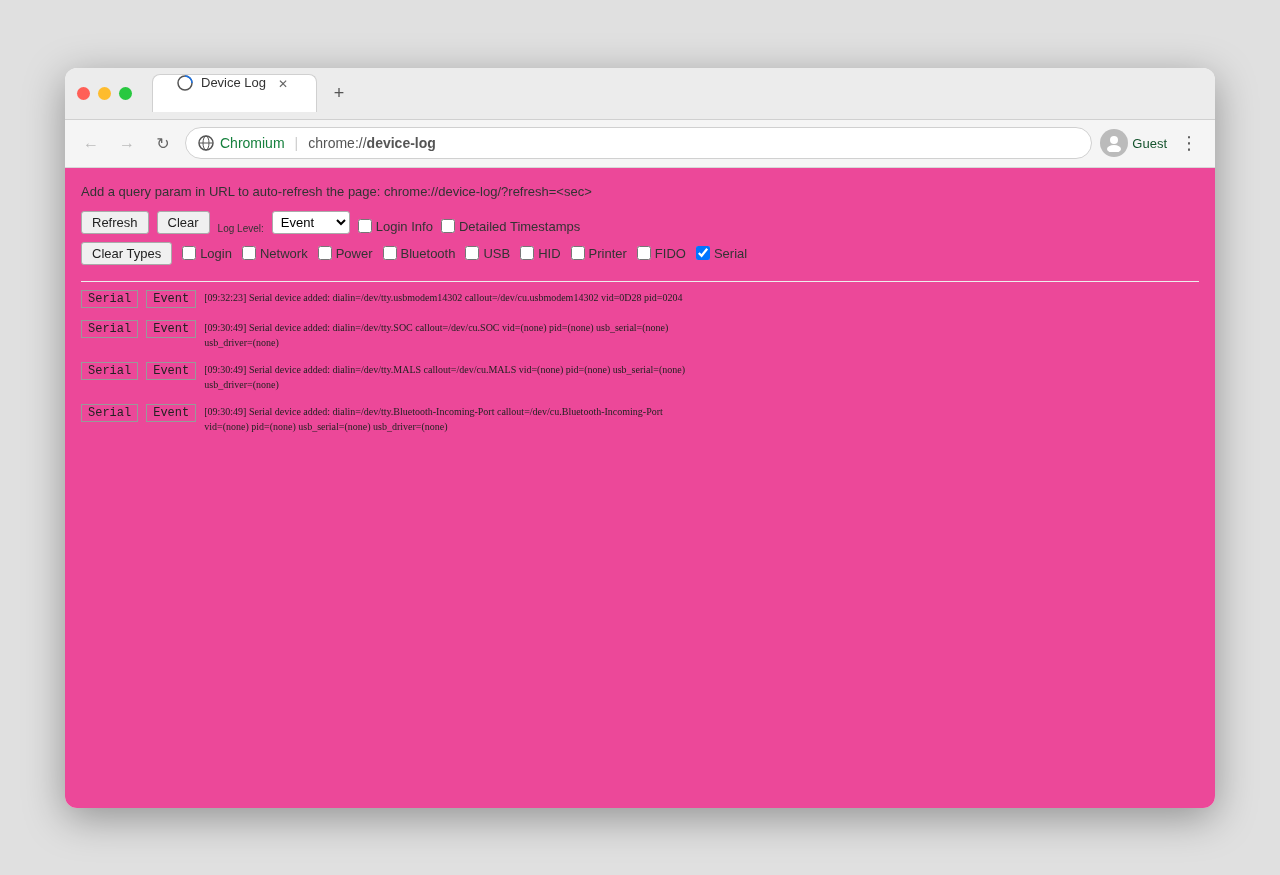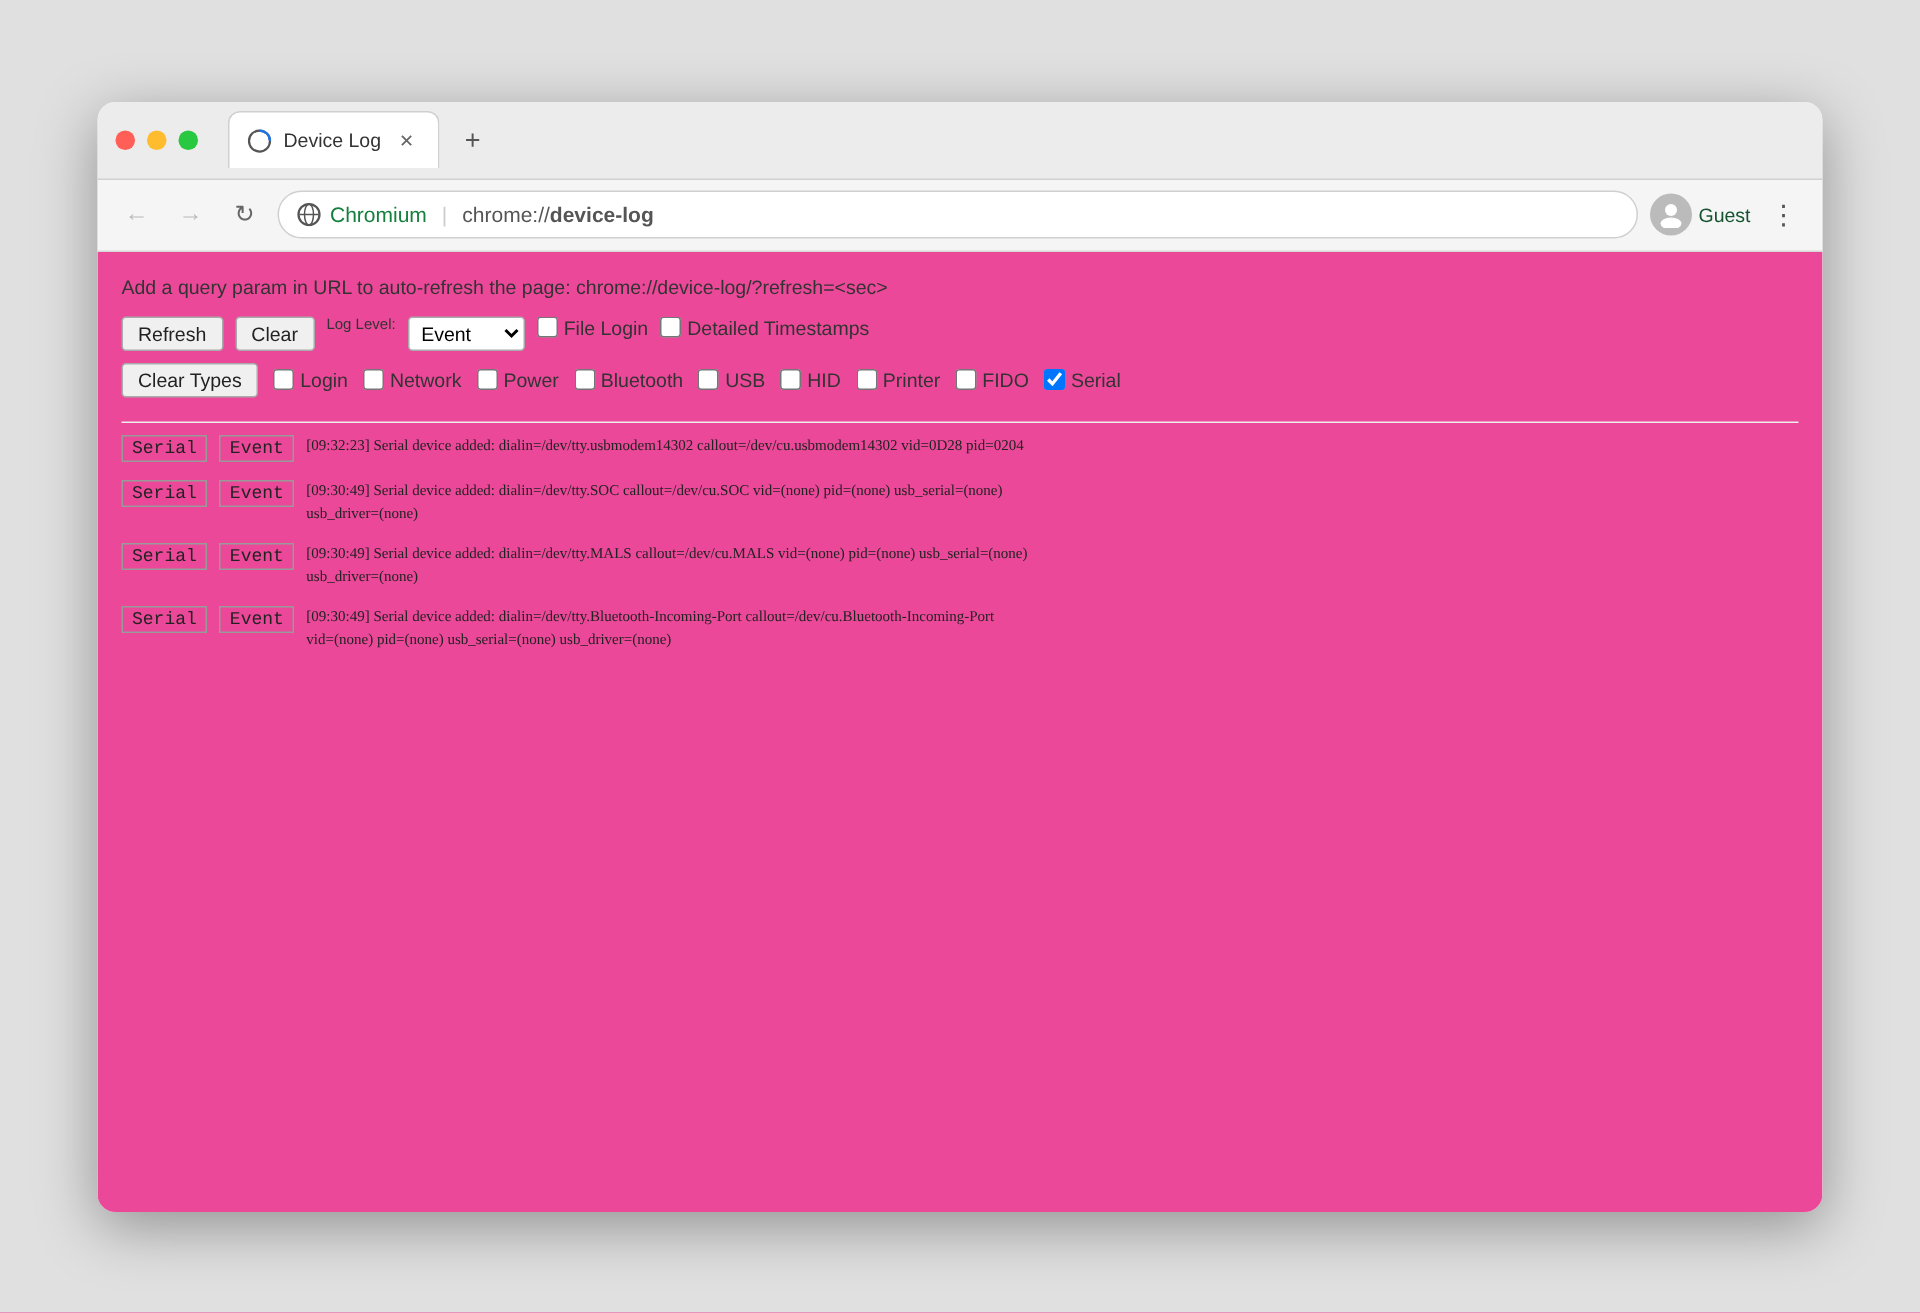--- a/index.html
+++ b/index.html
@@ -43,25 +43,25 @@
     .tl-max { background: #28c840; }
     
     .tab-bar {
       display: flex;
       align-items: center;
       margin-left: 20px;
       height: 100%;
     }
     .tab {
       display: flex;
-      align-items: center;
+      align-items: flex-start;
       gap: 8px;
       background: #fff;
       border-radius: 8px 8px 0 0;
-      padding: 0 12px;
+      padding: 0 24px;
       height: 38px;
       font-size: 13px;
       color: #333;
       border: 1px solid #d0d0d0;
       border-bottom: none;
     }
     .tab-favicon {
       width: 16px;
       height: 16px;
     }
@@ -163,21 +163,21 @@
       padding: 16px;
       min-height: 640px;
     }
     .info-bar {
       font-size: 13px;
       color: #333;
       margin-bottom: 12px;
     }
     .controls-row {
       display: flex;
-      align-items: flex-start;
+      align-items: flex-end;
       gap: 8px;
       margin-bottom: 8px;
       flex-wrap: wrap;
     }
     .btn {
       padding: 3px 10px;
       border: 1px solid #aaa;
       background: #f0f0f0;
       border-radius: 3px;
       font-size: 13px;
@@ -308,21 +308,21 @@
       <span class="log-level-label">Log Level:</span>
       <select class="log-level">
         <option>Verbose</option>
         <option>Debug</option>
         <option>Info</option>
         <option selected="">Event</option>
         <option>Error</option>
       </select>
       <label class="checkbox-label">
         <input type="checkbox" style="">
-        <span>File Login</span>
+        <span>Login Info</span>
       </label>
       <label class="checkbox-label">
         <input type="checkbox" style="">
         <span>Detailed Timestamps</span>
       </label>
     </div>
 
     <div class="types-row">
       <button class="btn">Clear Types</button>
       <label class="checkbox-label">

